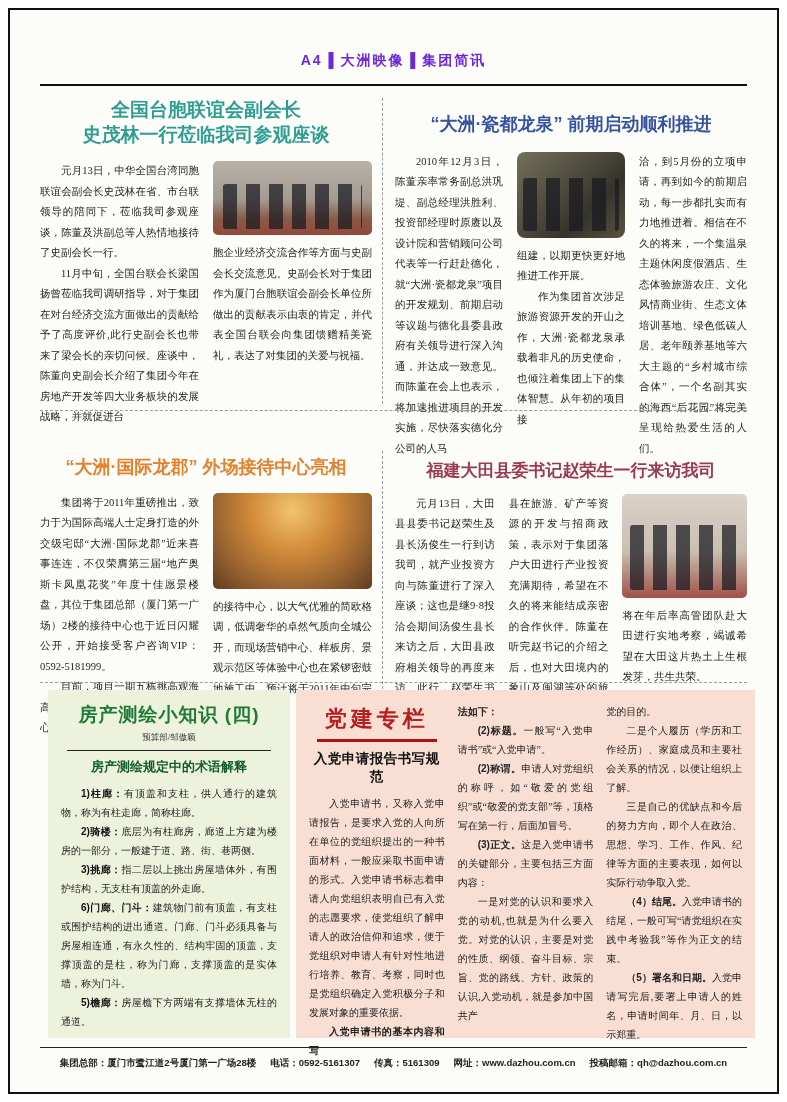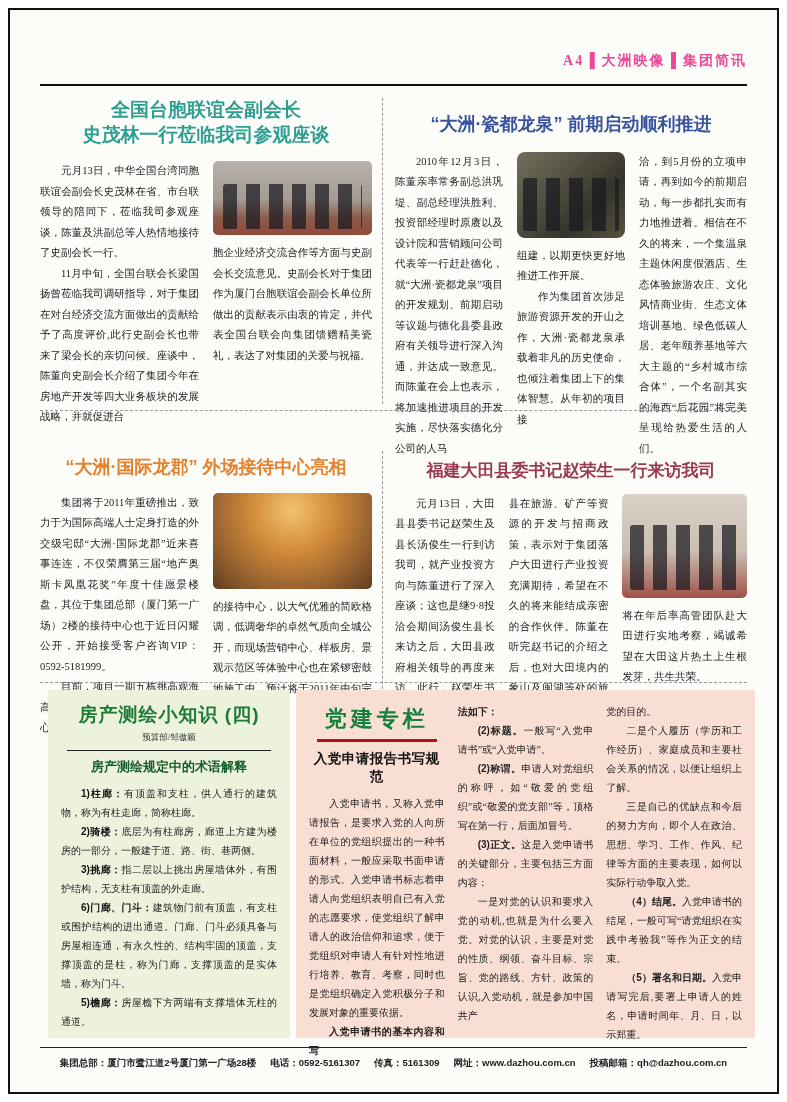--- a/index.html
+++ b/index.html
@@ -9,22 +9,22 @@
     font-family:"Liberation Serif","DejaVu Serif",serif;
     color:#222;
   }
   .frame {
     position:absolute; left:8px; top:8px; right:8px; bottom:8px;
     border:2px solid #111; background:#fcfcf9;
   }
   
   .masthead {
     position:absolute; left:40px; top:52px; width:707px;
-    text-align:right; font-family:Liberation Serif, serif;
-    font-size:14px; font-weight:bold; color:#ec4899; letter-spacing:2px;
+    text-align:center; font-family:Liberation Sans, sans-serif;
+    font-size:14px; font-weight:bold; color:#6d28d9; letter-spacing:2px;
   }
   .masthead-rule { position:absolute; left:40px; top:84px; width:707px; border-top:2px solid #111; }
 
   
   .title-sans { font-family:"Liberation Sans","DejaVu Sans",sans-serif; font-weight:bold; text-align:center; }
   .cols { display:flex; gap:14px; }
   .col { flex:1; min-width:0; }
   p.body { font-size:10.5px; line-height:1.95; text-align:justify; text-indent:2em; }
   p.body.noindent { text-indent:0; }
   p.body b { font-family:"Liberation Sans","DejaVu Sans",sans-serif; }
@@ -71,21 +71,21 @@
   .kb-rule { border-top:1.5px solid #222; margin:6px 6px 7px 6px; }
   .kb-subtitle { color:#145c2a; font-size:13px; margin-bottom:8px; }
   .kb p.body { font-size:10px; line-height:1.9; }
   .kb p.body b { color:#111; }
 
   .pb {
     position:absolute; left:296px; top:690px; width:459px; height:348px;
     background:#f9dfd3; padding:12px 13px; display:flex; gap:13px;
   }
   .pb .col { flex:1; }
-  .pb-title { color:#15803d; font-size:22px; letter-spacing:4px; margin-top:2px; }
+  .pb-title { color:#b91c1c; font-size:22px; letter-spacing:4px; margin-top:2px; }
   .pb-title-rule { border-top:3px solid #b01212; margin:5px 8px 8px 8px; }
   .pb-subtitle { color:#111; font-size:13.5px; margin-bottom:8px; letter-spacing:0.5px; }
   .pb p.body { font-size:10px; line-height:1.9; }
 
   
   .footer-rule { position:absolute; left:40px; top:1047px; width:707px; border-top:1.5px solid #222; }
   .footer {
     position:absolute; left:40px; top:1057px; width:707px; text-align:center;
     font-family:"Liberation Sans","DejaVu Sans",sans-serif;
     font-size:9.5px; font-weight:bold; color:#222;

